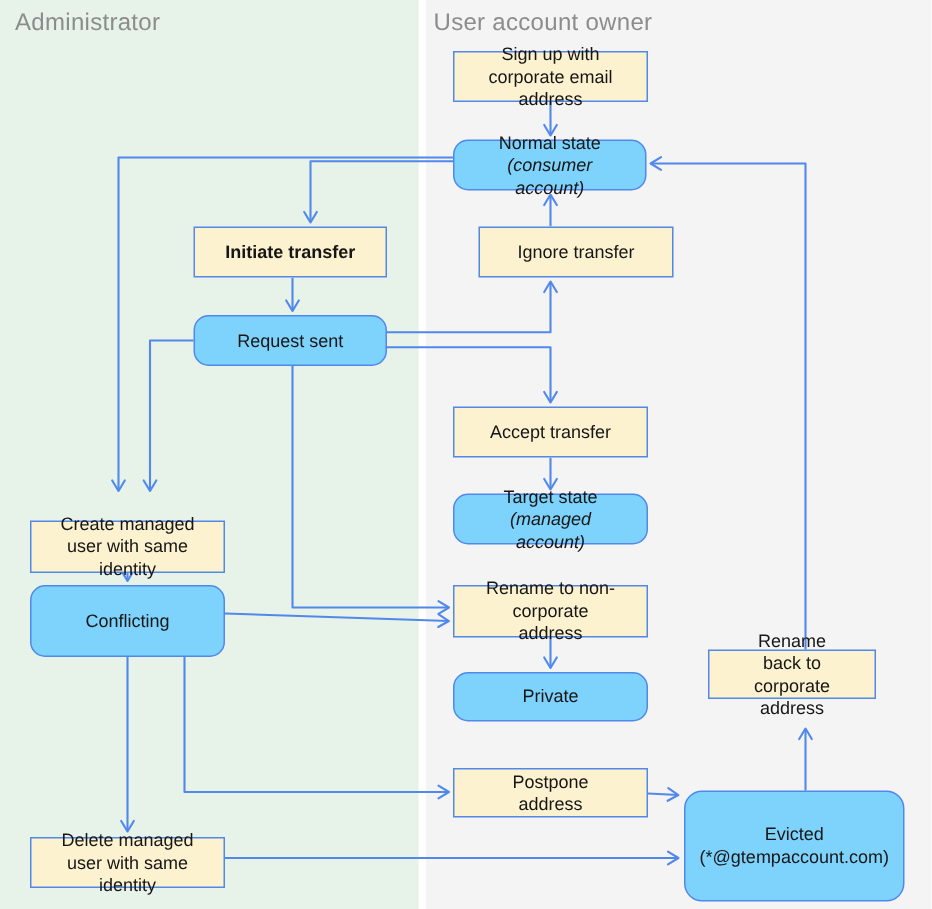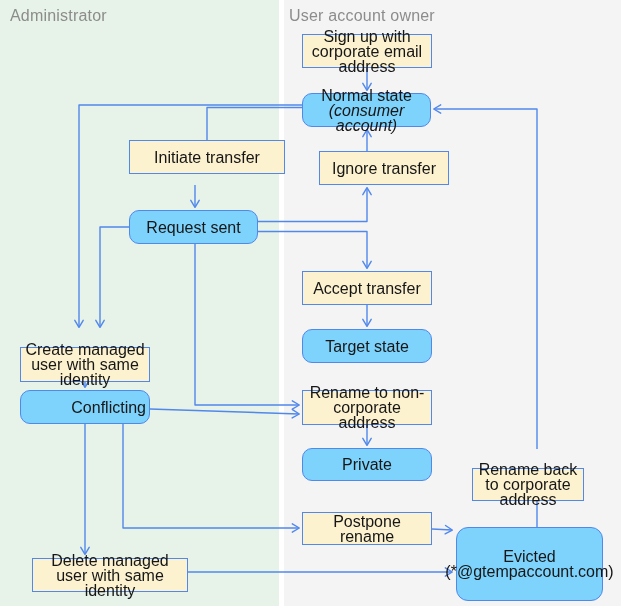--- a/index.html
+++ b/index.html
@@ -14,43 +14,43 @@
     position:absolute;font-size:16px;color:#8c8c8c;letter-spacing:.2px;
     white-space:nowrap;
   }
   #label-admin{left:10px;top:7px;}
   #label-owner{left:289px;top:7px;}
   #edges{position:absolute;left:0;top:0;pointer-events:none;}
   .edge{fill:none;stroke:#5088ec;stroke-width:1.4;stroke-linejoin:round;}
   .node{
     position:absolute;box-sizing:border-box;display:flex;flex-direction:column;
     align-items:center;justify-content:center;text-align:center;
-    font-size:16px;line-height:15px;color:#161616;padding:2px 3px;
+    font-size:12px;line-height:15px;color:#161616;padding:2px 19px;
     border:1.4px solid #5088ec;
   }
   .action{background:#fdf2cf;border-radius:0;}
   .state{background:#7dd3fc;border-radius:10px;}
   .sub{font-style:italic;}
   .sub.plain{font-style:normal;}
   
   #node-signup      {left:302px;top:34px; width:130px;height:34px;}
   #node-normal      {left:302px;top:93px; width:129px;height:34px;}
-  #node-initiate    {left:129px;top:140px;width:156px;height:34px;}
+  #node-initiate    {left:129px;top:151px;width:129px;height:34px;font-weight:bold;}
   #node-ignore      {left:303px;top:151px;width:130px;height:34px;margin-left:16px;}
   #node-request     {left:129px;top:210px;width:129px;height:34px;}
   #node-accept      {left:302px;top:271px;width:130px;height:34px;}
   #node-target      {left:302px;top:329px;width:130px;height:34px;}
   #node-create      {left:20px; top:330px;width:130px;height:35px;margin-top:17px;}
-  #node-conflicting {left:20px; top:390px;width:130px;height:34px;align-items:flex-end;}
+  #node-conflicting {left:20px; top:390px;width:130px;height:48px;}
   #node-rename-non  {left:302px;top:390px;width:130px;height:35px;text-align:center;}
   #node-private     {left:302px;top:448px;width:130px;height:33px;}
-  #node-rename-back {left:472px;top:468px;width:112px;height:33px;}
+  #node-rename-back {left:472px;top:433px;width:112px;height:33px;}
   #node-postpone    {left:302px;top:512px;width:130px;height:33px;}
   #node-evicted     {left:456px;top:527px;width:147px;height:74px;border-radius:12px;}
-  #node-delete      {left:20px; top:558px;width:156px;height:34px;margin-left:12px;}
+  #node-delete      {left:20px; top:558px;width:130px;height:34px;}
 </style>
 </head>
 <body>
 
 <div id="stage">
 
   <div class="region" id="region-admin"></div>
   <div class="region" id="region-owner"></div>
   <div class="region-label" id="label-admin">Administrator</div>
   <div class="region-label" id="label-owner">User account owner</div>
@@ -102,20 +102,21 @@
   <div class="node state" id="node-request">
     <div>Request sent</div>
   </div>
 
   <div class="node action" id="node-accept">
     <div>Accept transfer</div>
   </div>
 
   <div class="node state" id="node-target">
     <div>Target state</div>
+    <div class="sub">(managed account)</div>
   </div>
 
   <div class="node action" id="node-create">
     <div>Create managed user with same identity</div>
   </div>
 
   <div class="node state" id="node-conflicting">
     <div>Conflicting</div>
   </div>
 
@@ -125,21 +126,21 @@
 
   <div class="node state" id="node-private">
     <div>Private</div>
   </div>
 
   <div class="node action" id="node-rename-back">
     <div>Rename back to corporate address</div>
   </div>
 
   <div class="node action" id="node-postpone">
-    <div>Postpone rename</div>
+    <div>Postpone address</div>
   </div>
 
   <div class="node state" id="node-evicted">
     <div>Evicted</div>
     <div class="sub plain">(*@gtempaccount.com)</div>
   </div>
 
   <div class="node action" id="node-delete">
     <div>Delete managed user with same identity</div>
   </div>

